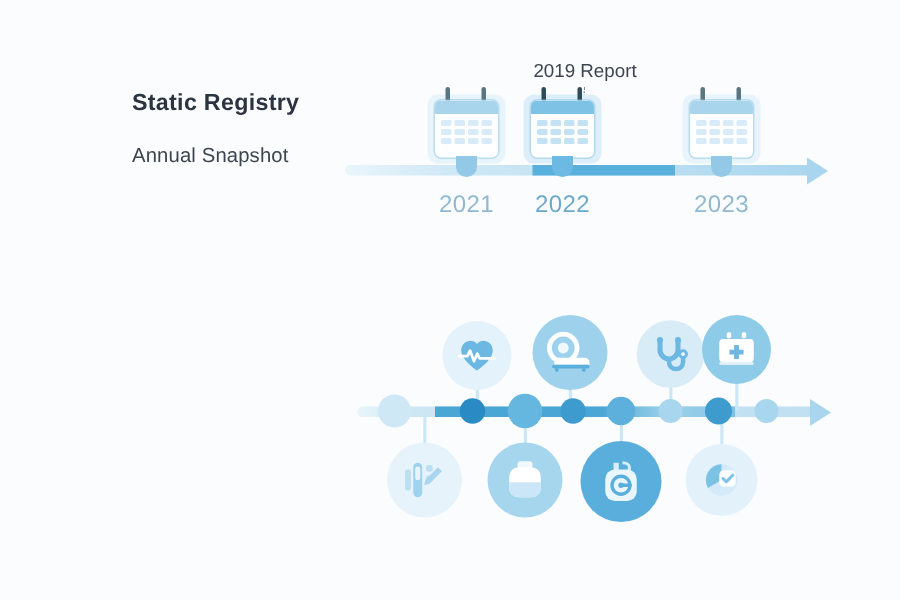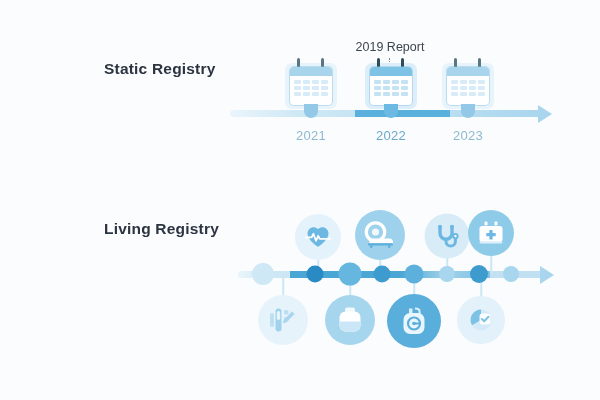--- a/index.html
+++ b/index.html
@@ -8,21 +8,21 @@
     background:#fbfcfd;
     font-family:"Liberation Sans","DejaVu Sans",sans-serif;
     overflow:hidden;position:relative;
   }
   .stage{position:absolute;inset:0;}
 
   
   .labels{position:absolute;}
   .title{
     font-size:15.5px;font-weight:bold;color:#2b3440;
-    letter-spacing:.2px;white-space:nowrap;margin-left:16px;
+    letter-spacing:.2px;white-space:nowrap;
   }
   .subtitle{
     font-size:13.5px;font-weight:400;color:#3c454f;
     letter-spacing:.1px;white-space:nowrap;
   }
 
   
   .track{position:absolute;height:7px;border-radius:4px;}
   .arrowhead{
     position:absolute;width:0;height:0;
@@ -67,21 +67,21 @@
     position:absolute;left:50%;margin-left:-7px;bottom:-12px;
     width:14px;height:14px;background:#6cb9e3;
     border-radius:0 0 8px 8px;
   }
   .cal-group.dim .head{background:#a8d4ec;}
   .cal-group.dim .grid i{background:#d7ecf8;}
   .cal-group.dim .ring{background:#e8f4fb;}
   .cal-group.dim .ring-top{background:#5a7682;}
   .cal-group.dim .stem{background:#93c9e7;}
   .year{
-    margin-top:22px;font-size:13px;color:#8fb9d0;letter-spacing:.3px;
+    margin-top:22px;font-size:16px;color:#8fb9d0;letter-spacing:.3px;
   }
   .year.active{color:#6ba9cc;}
 
   .report-note{
     position:absolute;left:340px;top:40px;width:100px;text-align:center;
     font-size:12.5px;color:#3c454f;white-space:nowrap;
   }
   .report-dots{
     position:absolute;left:389px;top:58px;width:0;height:18px;
     border-left:1.5px dotted #7b8892;
@@ -113,20 +113,21 @@
 </style>
 </head>
 <body>
 
 <div class="stage">
 
   <div id="static-section">
 
     <div class="labels" style="left:88px;top:60px;">
       <div class="title">Static Registry</div>
+      <div class="subtitle" style="margin-top:18px;">Annual Snapshot</div>
     </div>
 
     <div class="report-note">2019 Report</div>
     <div class="report-dots"></div>
 
     <div class="track base"></div>
     <div class="track highlight"></div>
     <div class="arrowhead"></div>
 
     <div class="cal-group dim" style="left:282px;">
@@ -149,21 +150,21 @@
               <i></i>
               <i></i>
               <i></i>
             </div>
         </div>
         <div class="stem"></div>
       </div>
       <div class="year">2021</div>
     </div>
 
-    <div class="cal-group" style="left:362px;">
+    <div class="cal-group" style="left:346px;">
       <div class="cal">
         <div class="ring"></div>
         <div class="ring-top"></div>
           <div class="ring-top r2"></div>
         <div class="body">
           <div class="head"></div>
           <div class="grid">
               <i></i>
               <i></i>
               <i></i>
@@ -176,21 +177,21 @@
               <i></i>
               <i></i>
               <i></i>
             </div>
         </div>
         <div class="stem"></div>
       </div>
       <div class="year active">2022</div>
     </div>
 
-    <div class="cal-group dim" style="left:439px;">
+    <div class="cal-group dim" style="left:452px;">
       <div class="cal">
         <div class="ring"></div>
         <div class="ring-top"></div>
           <div class="ring-top r2"></div>
         <div class="body">
           <div class="head"></div>
           <div class="grid">
               <i></i>
               <i></i>
               <i></i>
@@ -207,21 +208,20 @@
         </div>
         <div class="stem"></div>
       </div>
       <div class="year">2023</div>
     </div>
   </div>
 
   <div id="living-section">
 
     <div class="labels" style="left:88px;top:220px;">
-      <div class="title">Living Registry</div>
     </div>
 
     <div class="track base"></div>
     <div class="track highlight"></div>
     <div class="arrowhead"></div>
 
     <div class="connector" style="left:318px;top:252px;height:22px;"></div>
     <div class="connector" style="left:380px;top:252px;height:22px;"></div>
     <div class="connector" style="left:447px;top:252px;height:22px;"></div>
     <div class="connector" style="left:491px;top:248px;height:26px;"></div>

